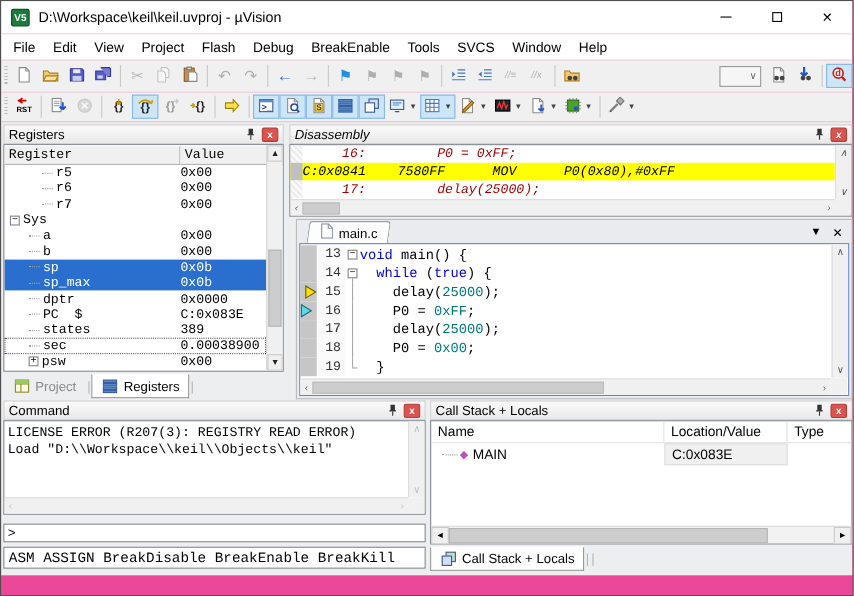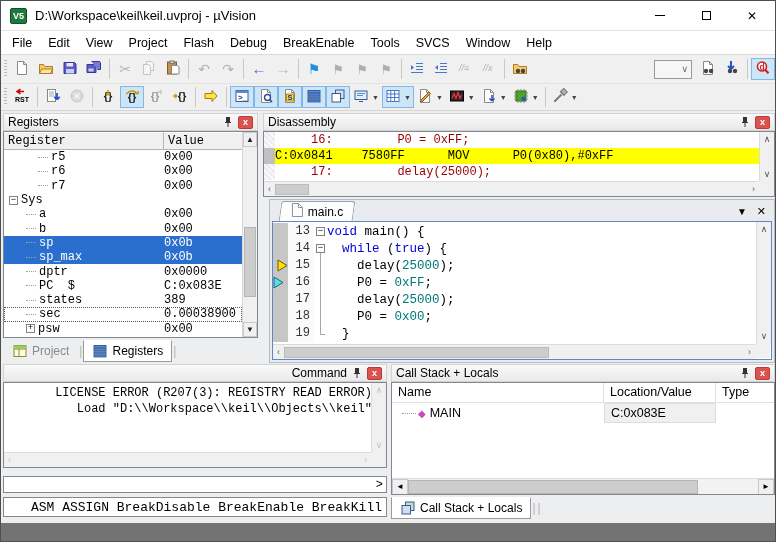--- a/index.html
+++ b/index.html
@@ -1,18 +1,18 @@
 <!DOCTYPE html>
 <html><head>
 <meta charset="utf-8">
 <style>
   * { margin:0; padding:0; box-sizing:border-box; }
   html,body { background:#888; }
   .win {
-    position:relative; width:776px; height:542px; background:#737373;
+    position:relative; width:776px; height:542px; background:#ec4899;
     border:1px solid #4f4f4f; overflow:hidden;
     font-family:"Liberation Sans", sans-serif; color:#000;
   }
   
   .titlebar { height:30px; background:#fff; display:flex; align-items:center; border-bottom:1px solid #e4e4e4; }
   .appicon { width:17px; height:16px; margin:0 8px 0 9px; background:#1e7a3c; border:1px solid #0e5226; border-radius:2px;
              color:#fff; font-size:9px; font-weight:bold; display:flex; align-items:center; justify-content:center; }
   .titletext { font-size:13px; }
   .capctl { margin-left:auto; display:flex; height:100%; }
   .capbtn { width:46px; height:100%; display:flex; align-items:center; justify-content:center; font-size:12px; }
@@ -58,21 +58,21 @@
   .expander { width:9px; height:9px; border:1px solid #848484; background:#fff; color:#000; font-size:9px; line-height:7px; text-align:center; margin-right:3px; flex:none; }
   .dots { border-bottom:1px dotted #a0a0a0; height:1px; margin-right:3px; flex:none; }
   .vscroll-classic { position:absolute; right:0; top:0; width:15px; bottom:0; background:#f0f0f0; border-left:1px solid #d5d5d5; font-size:8px; color:#222; }
   .sbtn { height:15px; display:flex; align-items:center; justify-content:center; background:#f0f0f0; border:1px solid #c9c9c9; }
   .vthumb { position:absolute; left:1px; right:1px; background:#cdcdcd; border:1px solid #b5b5b5; }
   
   .side-tabs { position:absolute; left:0; top:227px; height:22px; display:flex; align-items:stretch; font-size:12px; }
   .stab { display:flex; align-items:center; gap:4px; padding:0 8px; color:#8a8a8a; border:1px solid transparent; }
   .stab.active { background:#fff; border:1px solid #9a9a9a; border-top-color:#fff; color:#000; }
   
-  .p-disasm { left:262px; top:2px; width:512px; height:84px; }
+  .p-disasm { left:262px; top:2px; width:512px; height:84px;font-style:italic; }
   .dis-box { left:0; top:18px; width:512px; height:66px; }
   .dis-lines { position:absolute; left:0; top:0; right:15px; height:60px; }
   .dline { height:16px; font-size:12px; line-height:16px; display:flex; }
   .dgut { width:11px; flex:none; background:repeating-linear-gradient(45deg,#ececec 0 2px,#f9f9f9 2px 4px); }
   .dline.hl .dgut { background:#c0c0c0; }
   .dtext { flex:1; white-space:pre; overflow:hidden; }
   .dline.src .dtext { color:#990000; }
   .dline.hl { background:#ffff00; }
   .scrollv-mod { position:absolute; right:0; top:0; width:15px; bottom:15px; background:#f0f0f0; border-left:1px solid #dcdcdc;
                  display:flex; flex-direction:column; justify-content:space-between; align-items:center; color:#555; font-size:9px; padding:2px 0; }
@@ -95,21 +95,21 @@
   .enum { width:26px; flex:none; text-align:right; padding-right:4px; color:#333; background:#fafafa; align-self:stretch; line-height:17px; font-size:12px; }
   .efold { width:13px; flex:none; align-self:stretch; position:relative; }
   .efold .fbox { position:absolute; left:2px; top:4px; width:9px; height:9px; border:1px solid #808080; background:#fff; font-size:9px; line-height:7px; text-align:center; }
   .efold .fline { position:absolute; left:6px; top:0; bottom:0; width:1px; background:#a8a8a8; }
   .efold .fline.half { top:0; height:9px; }
   .efold .fend { position:absolute; left:6px; top:9px; width:5px; height:1px; background:#a8a8a8; }
   .ecode { white-space:pre; }
   .ecode .kw { color:#0000d8; } .ecode .num { color:#007878; }
   .marker { position:absolute; top:2px; }
   
-  .p-command { left:2px; top:253px; width:384px; height:157px;text-align:right; }
+  .p-command { left:2px; top:253px; width:384px; height:157px; }
   .cmd-out { left:0; top:18px; width:384px; height:86px; }
   .cmd-text { position:absolute; left:3px; top:2px; right:14px; }
   .cmd-text div { font-size:12px; line-height:16px; white-space:pre; font-family:"Liberation Mono","DejaVu Sans Mono",monospace; }
   .dis-scroll { color:#b9c2ca; }
   .cmd-prompt { left:0; top:112px; width:384px; height:17px; font-size:12px; padding:1px 3px; }
   .cmd-keys { left:0; top:133px; width:384px; height:20px; font-size:13px; padding:2px 4px; white-space:pre; border:1px solid #828790; background:#fff; position:absolute; font-family:"Liberation Mono","DejaVu Sans Mono",monospace; }
   
   .p-callstack { left:390px; top:253px; width:384px; height:157px; }
   .cs-box { left:0; top:18px; width:384px; height:113px; }
   .cs-head { display:flex; height:20px; font-size:12.5px; border-bottom:1px solid #e0e0e0; }

